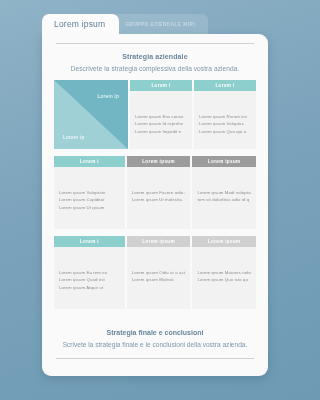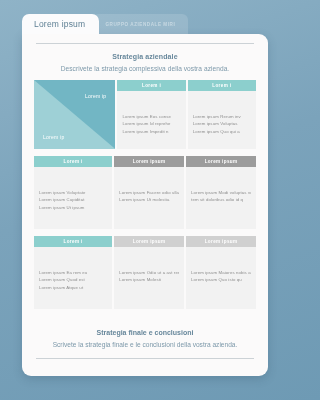--- a/index.html
+++ b/index.html
@@ -12,21 +12,21 @@
     overflow: hidden;
     font-family: "Liberation Sans", sans-serif;
     background: linear-gradient(160deg, #8fb3c7 0%, #7ba3bb 45%, #6e9ab4 100%);
   }
 
   .viewport {
     position: relative;
     width: 283px;
     height: 400px;
     box-sizing: border-box;
-    padding: 14px 13px 10px 10px;
+    padding: 14px 13px 10px 30px;
   }
 
   
   .tabbar {
     position: relative;
     height: 20px;
     margin-left: 12px;
     display: flex;
     align-items: flex-end;
     z-index: 3;

